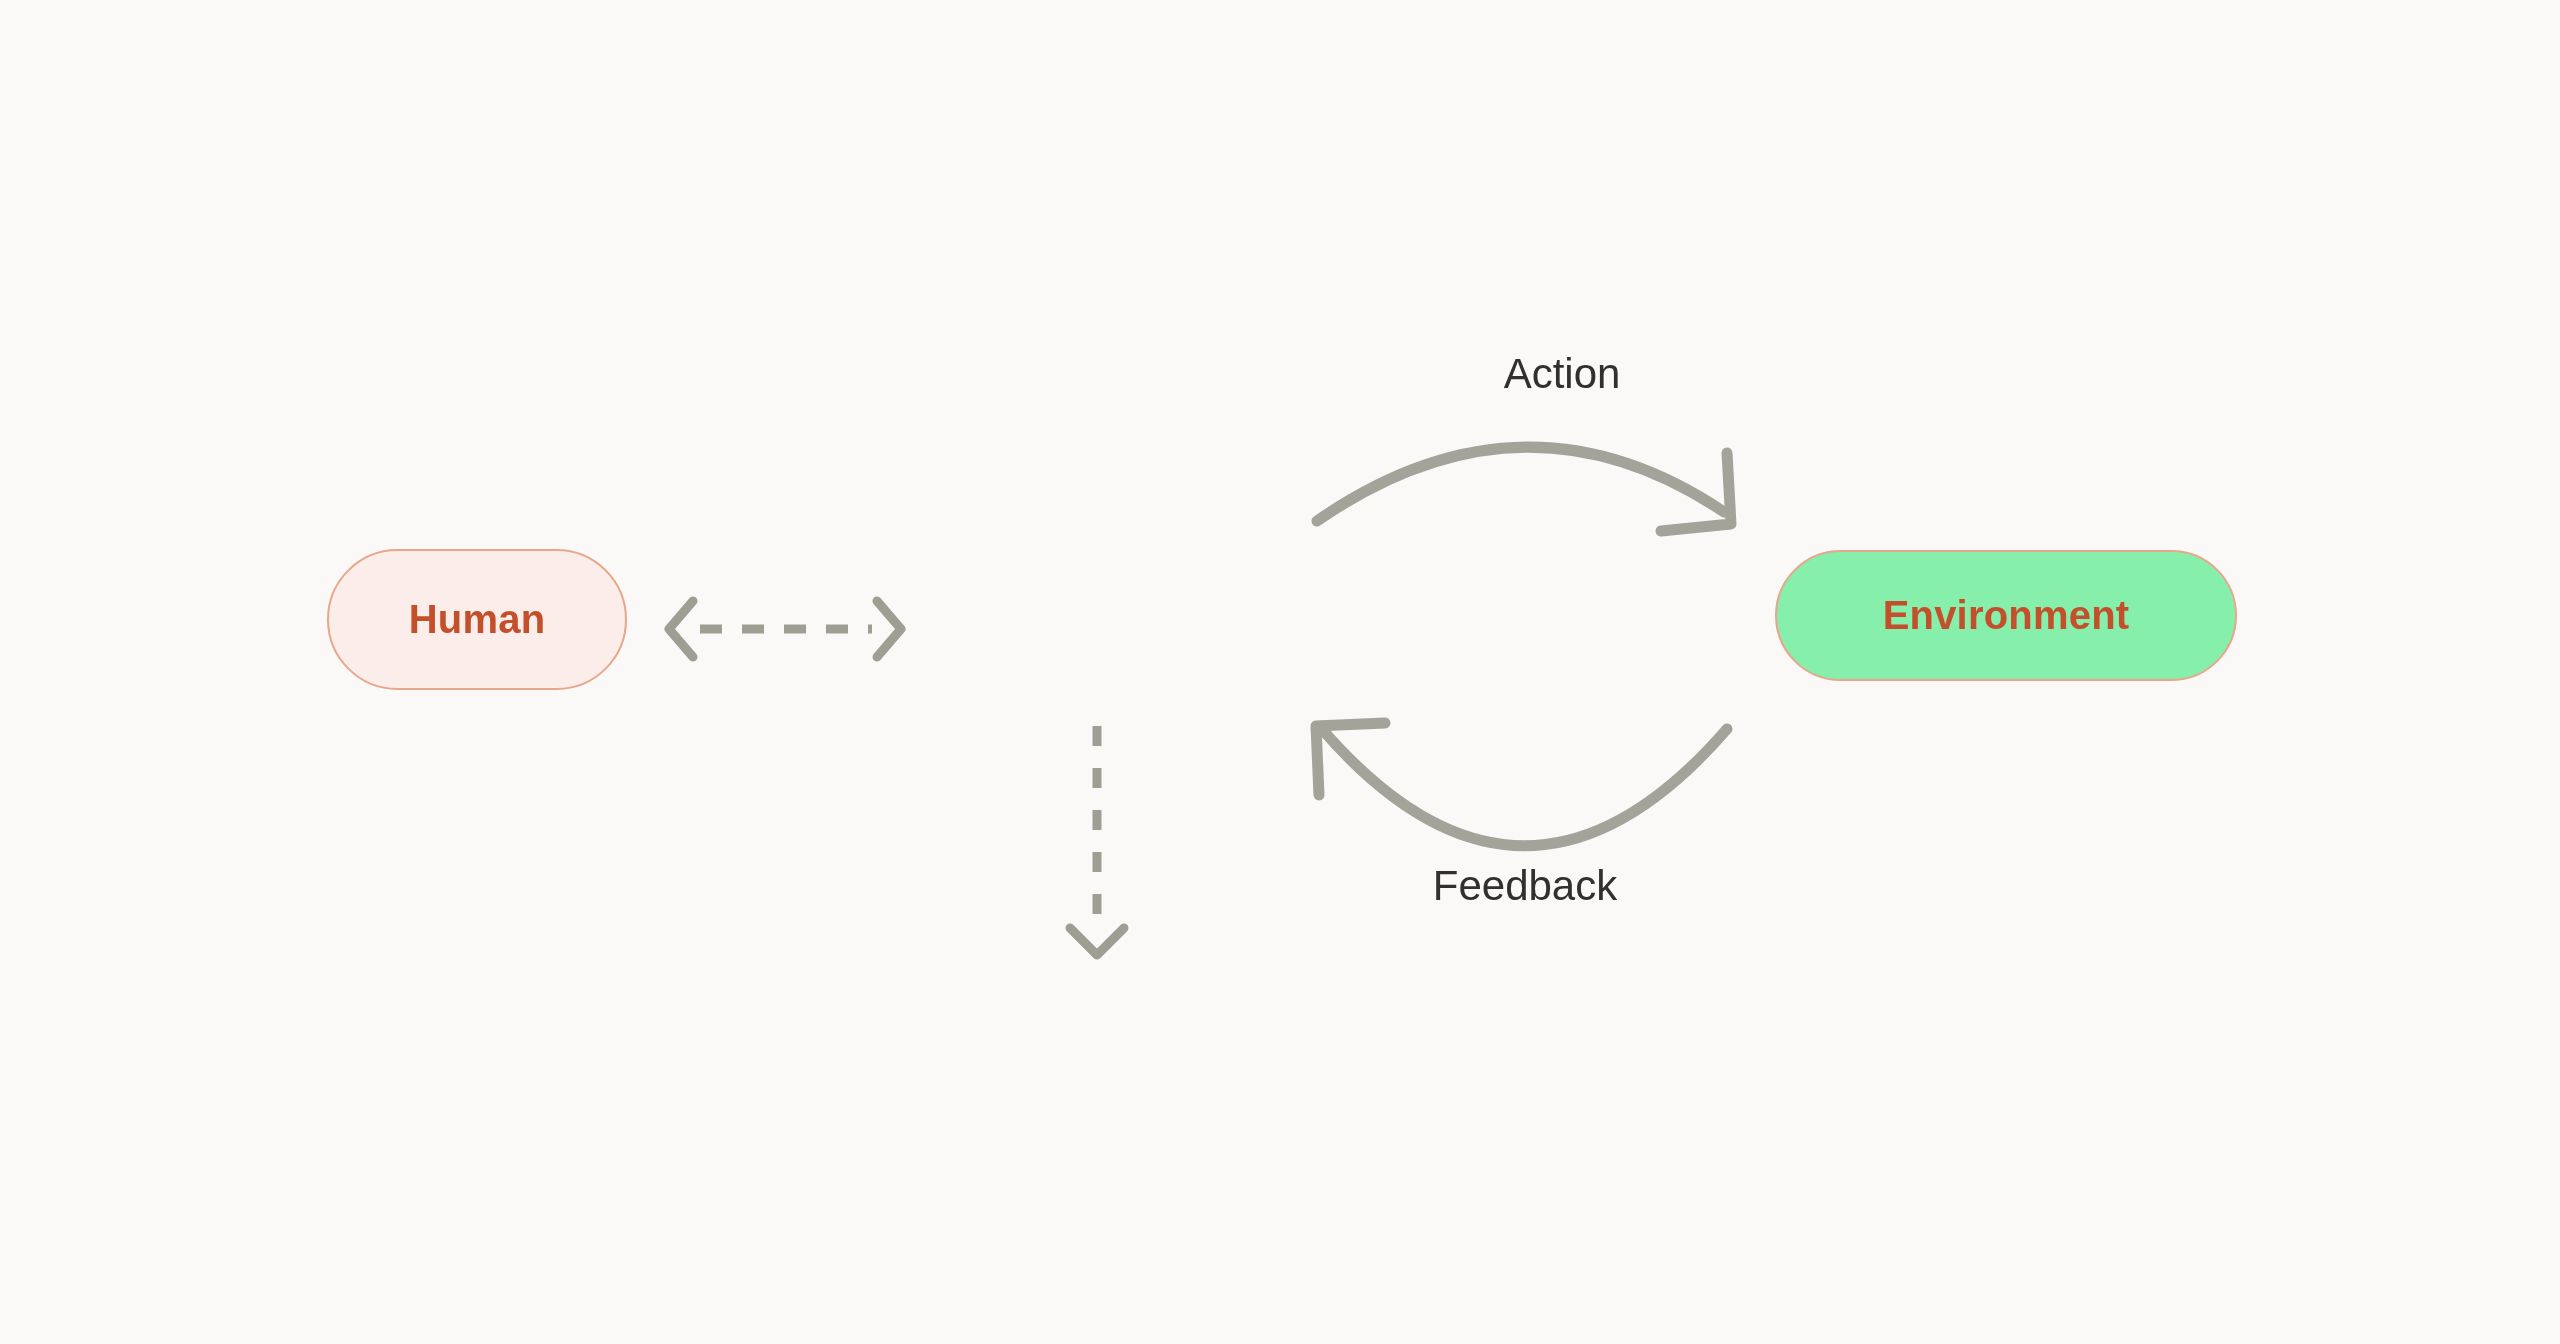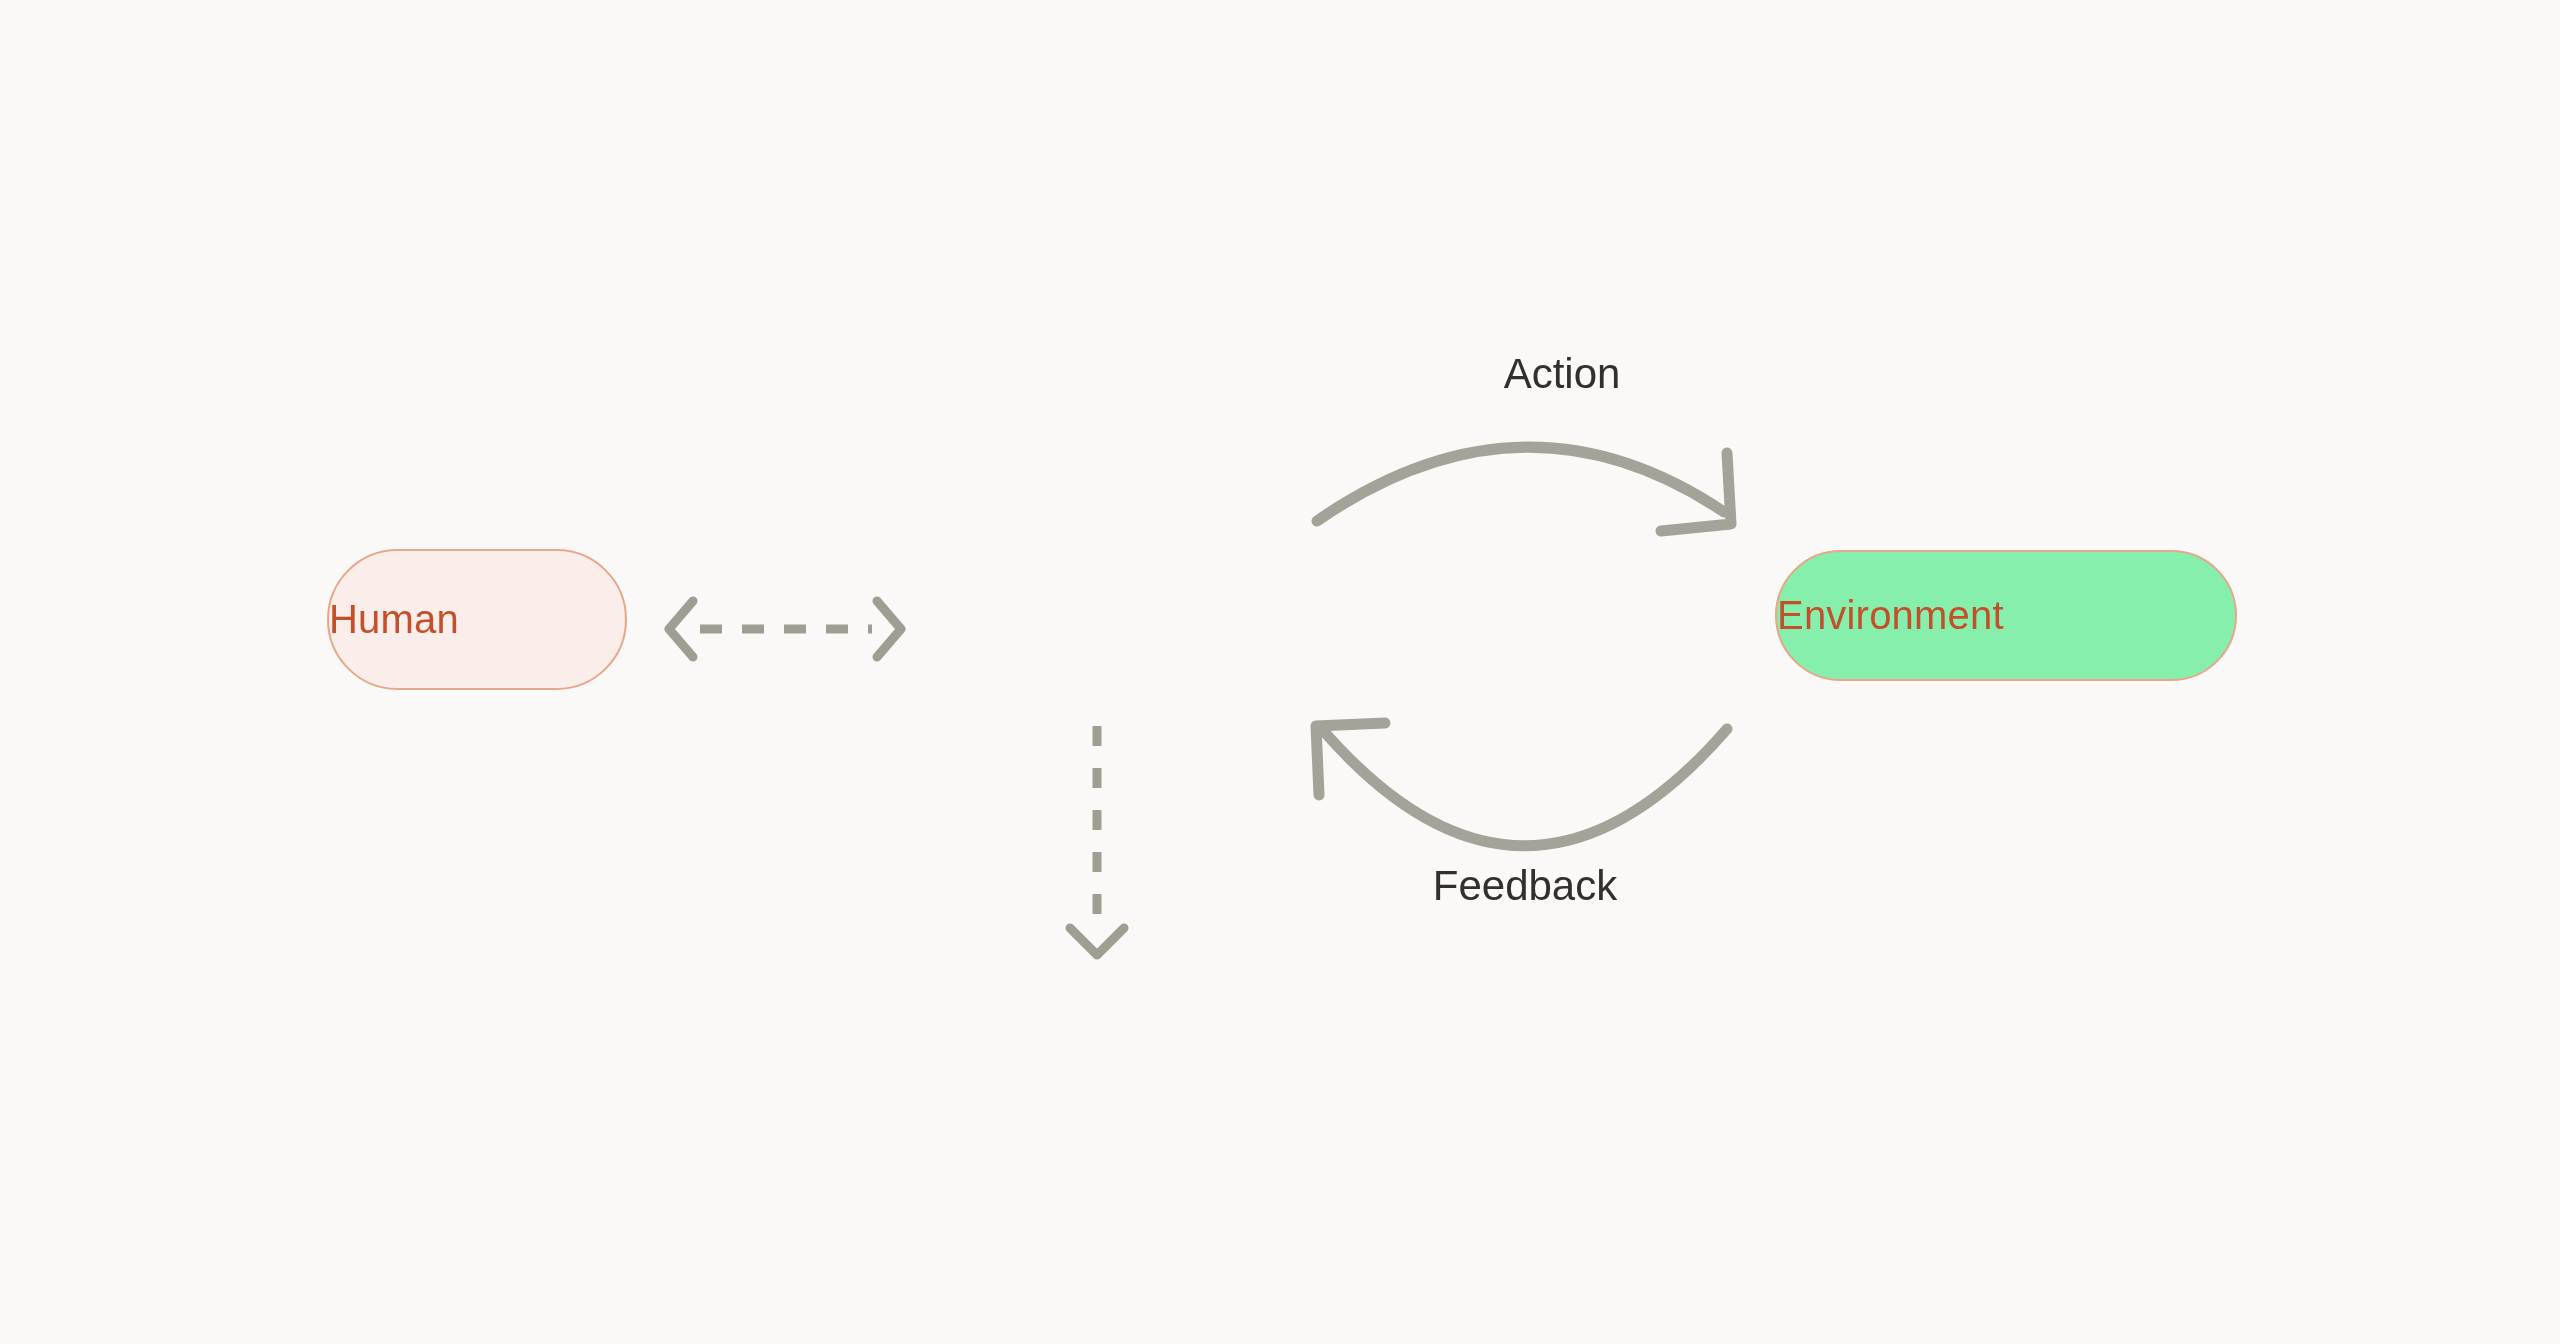--- a/index.html
+++ b/index.html
@@ -17,22 +17,23 @@
     height: 1344px;
     background: #faf9f7;
     overflow: hidden;
   }
 
   
   .node {
     position: absolute;
     display: flex;
     align-items: center;
+    justify-content: center;
     box-sizing: border-box;
-    font-weight: 400;
+    font-weight: 700;
     letter-spacing: 0.2px;
     white-space: nowrap;
   }
 
   .node-human {
     left: 327px;
     top: 549px;
     width: 300px;
     height: 141px;
     background: #fbeeea;

